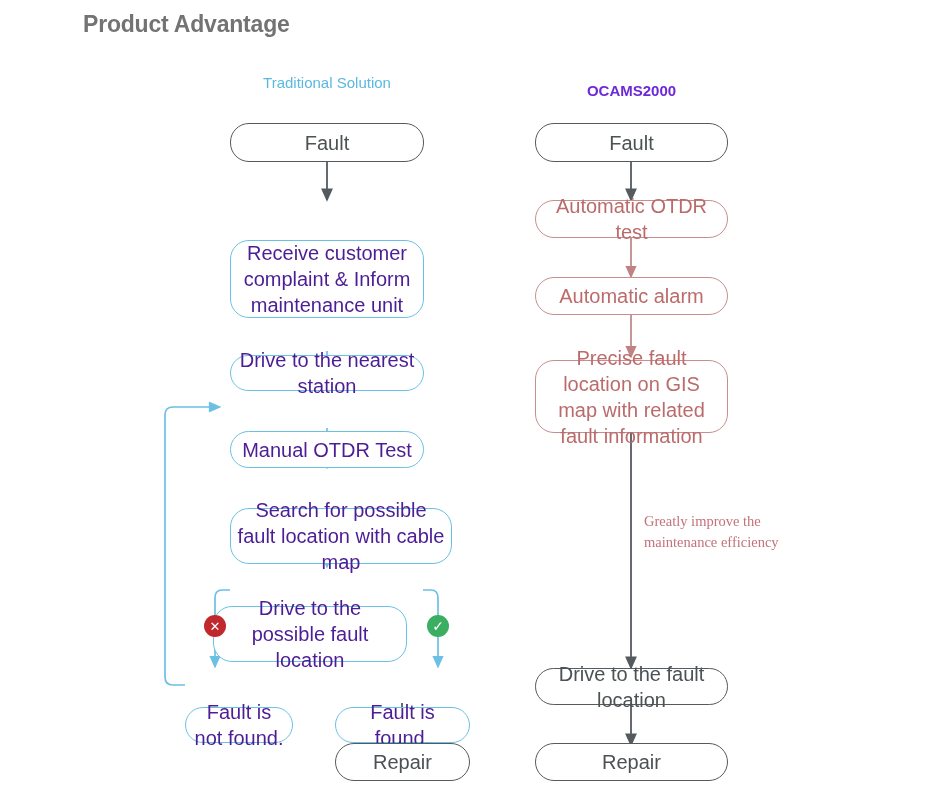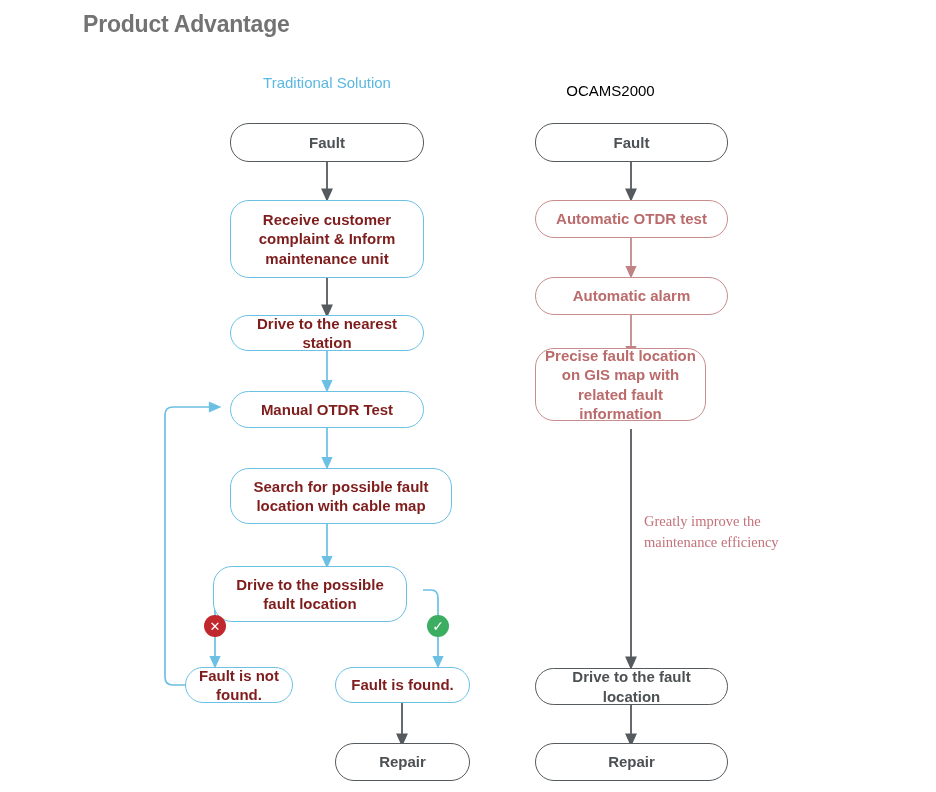--- a/index.html
+++ b/index.html
@@ -23,39 +23,38 @@
     color: #737373;
     letter-spacing: -0.2px;
   }
   .col-head {
     position: absolute;
     font-size: 15px;
     text-align: center;
     white-space: nowrap;
   }
   #head-left  { left: 230px; top: 74px; width: 194px; color: #5bb8e0; }
-  #head-right { left: 514px; top: 82px; width: 193px; color: #000000; }
+  #head-right { left: 535px; top: 82px; width: 193px; color: #6d28d9; font-weight: bold; }
 
   .node {
     position: absolute;
     box-sizing: border-box;
     border-radius: 19px;
     border: 1.3px solid #555a5e;
     color: #4c5154;
     display: flex;
     align-items: center;
     justify-content: center;
     text-align: center;
-    font-size: 15px;
+    font-size: 20px;
     line-height: 1.30;
     padding: 2px 6px;
     background: #ffffff;
-    font-weight: bold;
   }
-  .node.blue { border-color: #6cc0e4; color: #7f1d1d; }
+  .node.blue { border-color: #6cc0e4; color: #4c1d95; margin-top: 40px; }
   .node.red  { border-color: #c98d8d; color: #bb6b6b; text-align: center; }
 
   .note {
     position: absolute;
     font-size: 14.5px;
     line-height: 1.42;
     color: #c3727a;
   }
 
   svg.wires {
@@ -157,19 +156,19 @@
 <div class="badge" id="badge-check">
   <span>✓</span>
 </div>
 
 <div class="node" id="r1" style="left:535px; top:123px; width:193px; height:39px;">Fault</div>
 
 <div class="node red" id="r2" style="left:535px; top:200px; width:193px; height:38px;">Automatic OTDR test</div>
 
 <div class="node red" id="r3" style="left:535px; top:277px; width:193px; height:38px;">Automatic alarm</div>
 
-<div class="node red" id="r4" style="left:535px; top:348px; width:171px; height:73px;">Precise fault location on GIS map with related fault information</div>
+<div class="node red" id="r4" style="left:535px; top:360px; width:193px; height:73px;">Precise fault location on GIS map with related fault information</div>
 
 <div class="node" id="r5" style="left:535px; top:668px; width:193px; height:37px;">Drive to the fault location</div>
 
 <div class="node" id="r6" style="left:535px; top:743px; width:193px; height:38px;">Repair</div>
 
 <div class="note" style="left:644px; top:511px; width:160px;font-family:Liberation Serif, serif;">Greatly improve the maintenance efficiency</div>
 
 </body></html>

